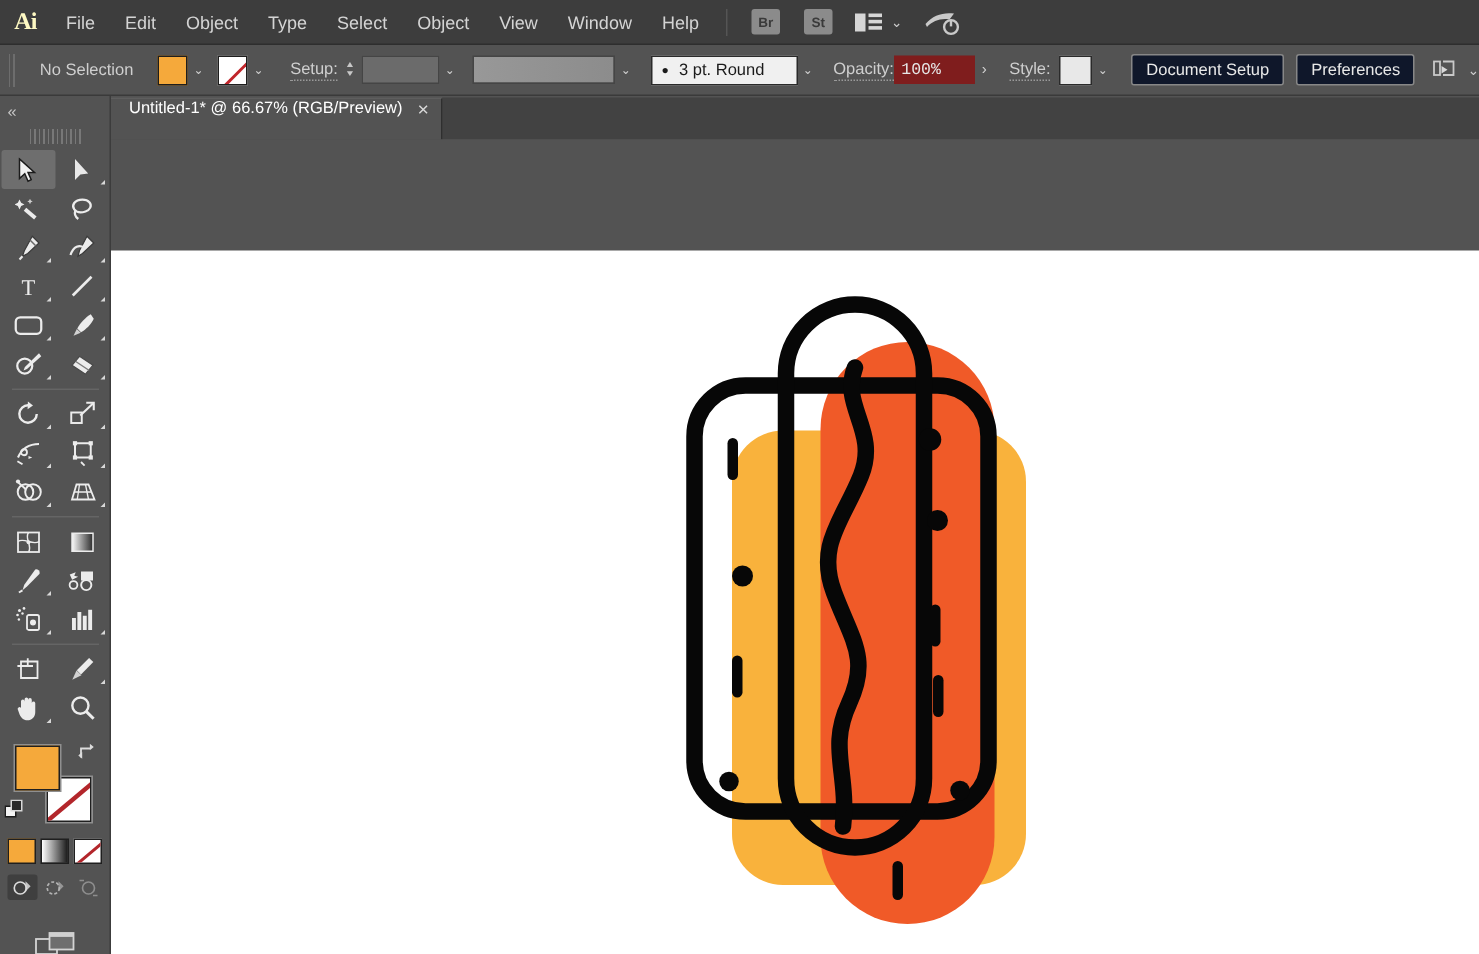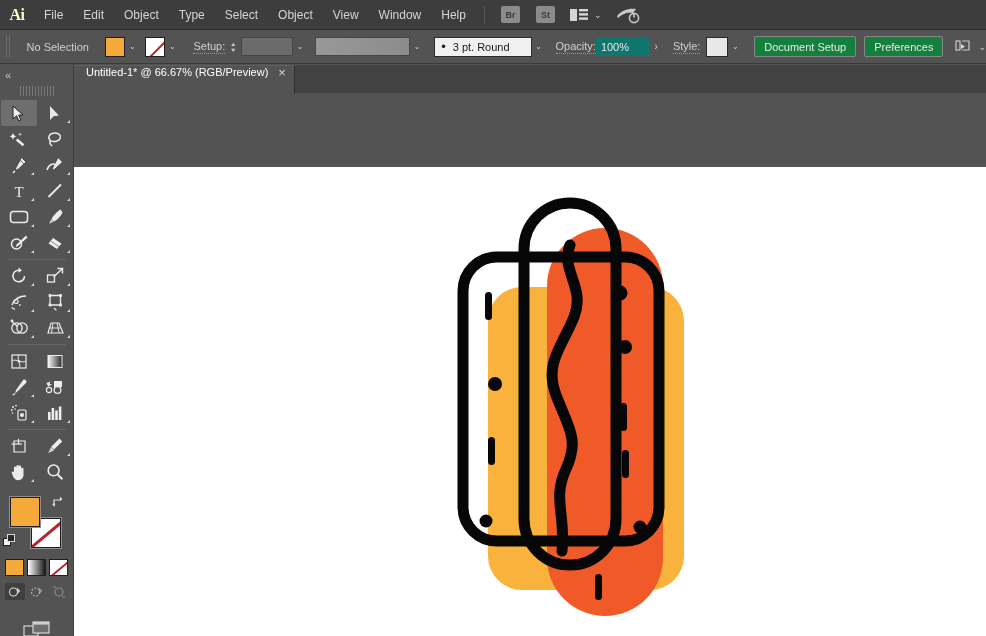--- a/index.html
+++ b/index.html
@@ -97,32 +97,32 @@
     height: 20px; background: #f0f0f0; border: 1px solid #2a2a2a;
     display:flex; align-items:center; color:#1a1a1a; font-size: 11px;
     padding: 0 6px; white-space: nowrap;
   }
   .gradient-field {
     width: 96px; height: 19px;
     background: linear-gradient(to right, #989898, #8c8c8c);
     border: 1px solid #454545;
   }
   .opacity-field {
-    height: 19px; width: 54px; background: #0f766e;
+    height: 19px; width: 54px; background: #7f1d1d;
     color: #e6e6e6; font-size: 11px;
-    display:flex; align-items:center; padding-left: 5px;
+    display:flex; align-items:center; padding-left: 5px; font-family: Liberation Mono, monospace;
   }
   .arrow-btn { color: #d0d0d0; font-size: 10px; padding: 0 5px; }
   .style-swatch {
     width: 22px; height: 20px; background: #e8e8e8; border: 1px solid #2a2a2a;
   }
   .btn-outline {
     height: 21px; padding: 0 9px;
     border: 1px solid #878787; border-radius: 2px;
-    background: #15803d; color: #e8e8e8; font-size: 11px;
+    background: #0f172a; color: #e8e8e8; font-size: 11px;
     display:flex; align-items:center; white-space: nowrap;
   }
 
   
   .tabbar {
     position: absolute; left: 74px; top: 65px; width: 912px; height: 28px;
     background: #424242; display: flex; align-items: flex-end;
   }
   .doc-tab {
     height: 28px; background: #535353;

